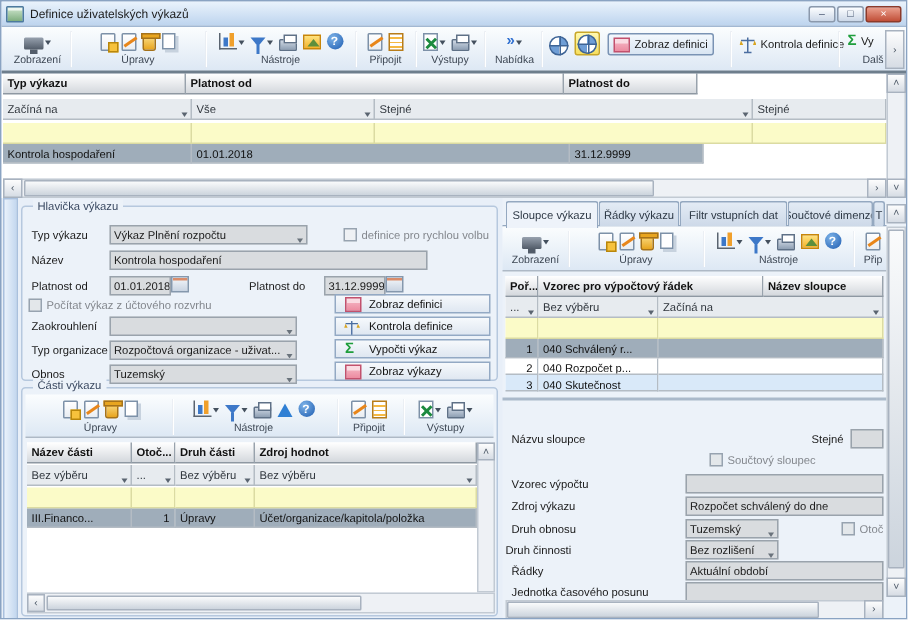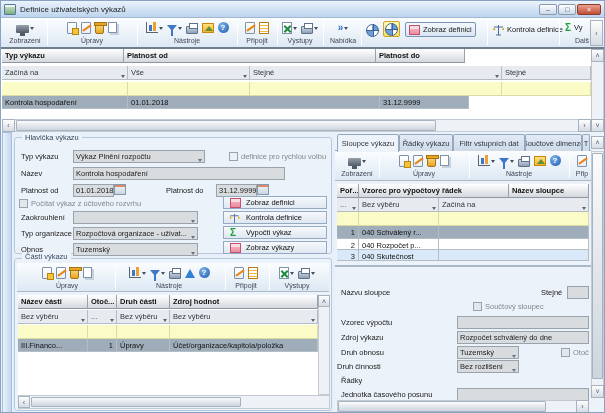--- a/index.html
+++ b/index.html
@@ -560,20 +560,21 @@
 
   <div class="lbl" style="left:340px;top:347px">Druh obnosu</div>
   <div class="fld" style="left:456px;top:345px;width:62px"><span>Tuzemský</span><span class="dd"></span></div>
   <div class="cb" style="left:560px;top:347px;background:#e3e7ea"></div>
   <div class="lbl dis" style="left:572px;top:347px;width:16px;overflow:hidden">Otoč</div>
 
   <div class="lbl" style="left:336px;top:361px">Druh činnosti</div>
   <div class="fld" style="left:456px;top:359px;width:62px"><span>Bez rozlišení</span><span class="dd"></span></div>
 
   <div class="lbl" style="left:340px;top:375px">Řádky</div>
+  <div class="fld" style="left:456px;top:373px;width:132px"><span>Aktuální období</span></div>
 
   <div class="lbl" style="left:340px;top:389px">Jednotka časového posunu</div>
   <div class="fld" style="left:456px;top:387px;width:132px"></div>
 
   <div class="sb" style="left:590px;top:150px;width:13px;height:247px"></div>
   <div class="sb-thumb" style="left:591px;top:152px;width:11px;height:226px"></div>
   <div class="sb-btn" style="left:590px;top:384px;width:13px;height:13px">
       <span>˅</span>
     </div>
 

